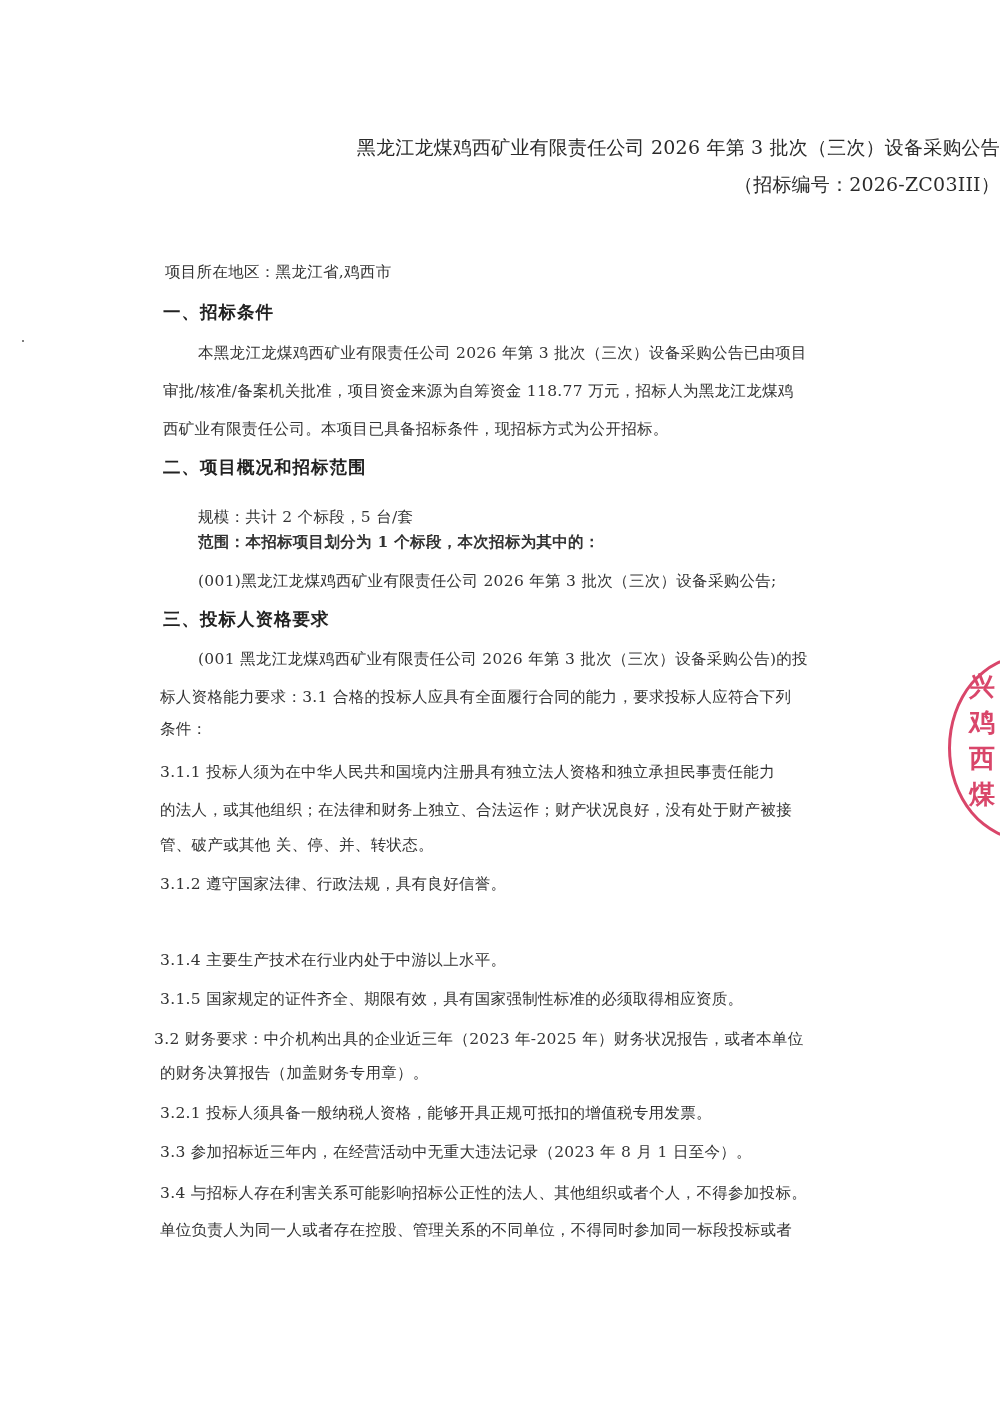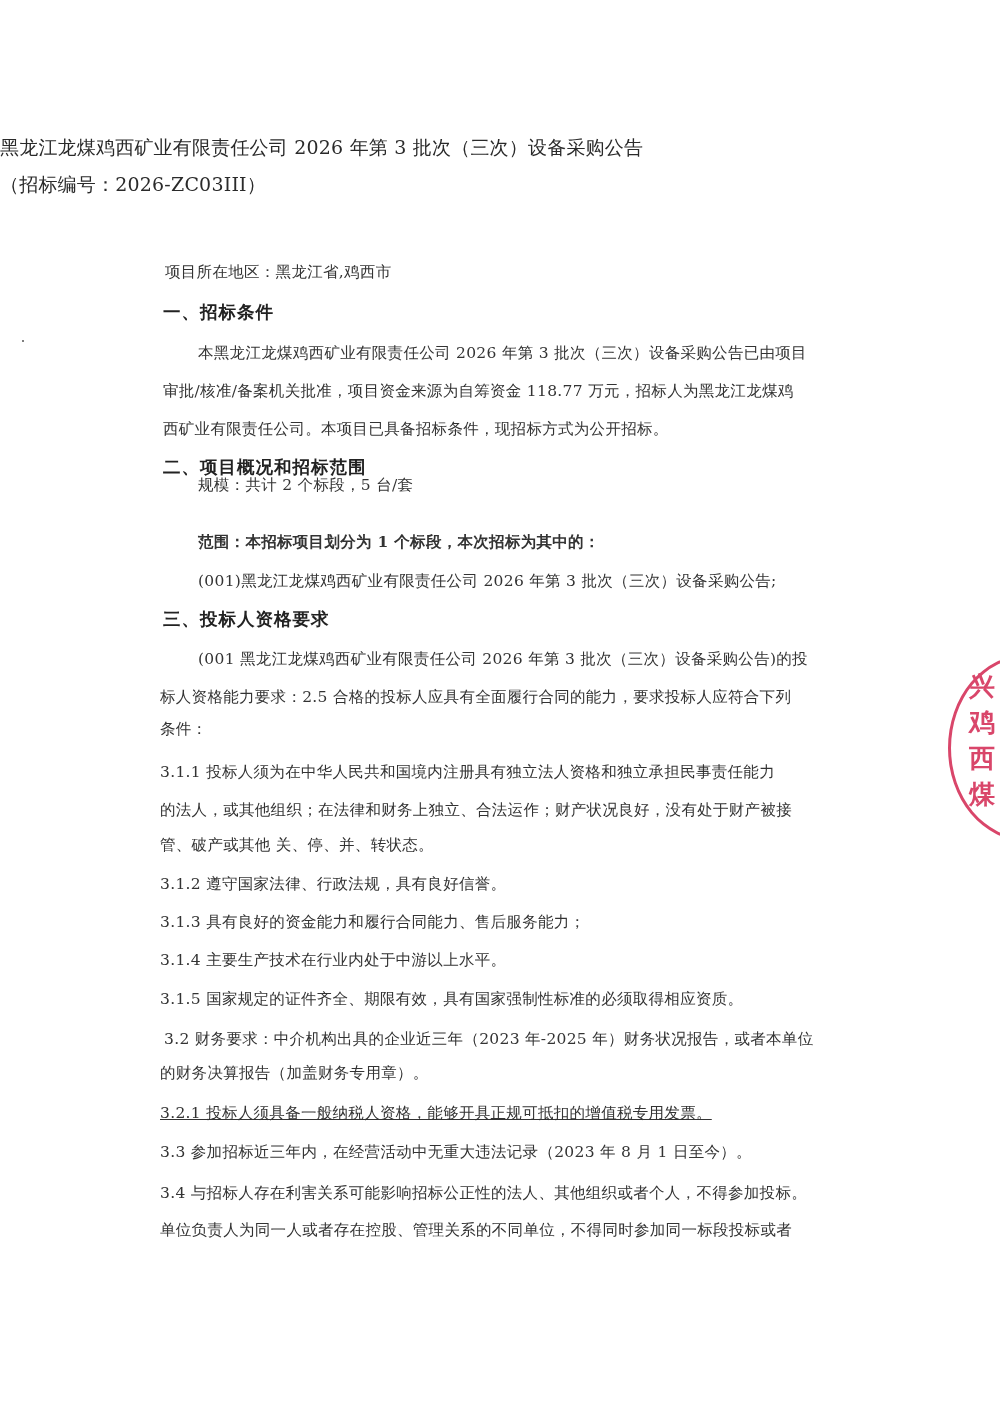--- a/index.html
+++ b/index.html
@@ -2,21 +2,21 @@
 <html><head>
   <meta charset="utf-8">
   <style>
     html, body { margin: 0; padding: 0; }
     body {
       width: 1000px; height: 1426px; background: #ffffff; position: relative; overflow: hidden;
       font-family: "DejaVu Serif", "Liberation Serif", serif; color: #2b2b2b;
     }
     .page { position: absolute; left: 0; top: 0; width: 1000px; height: 1426px; }
     .title {
-      position: absolute; left: 0; width: 1000px; text-align: left;
+      position: absolute; left: 0; width: 1000px; text-align: right;
       font-size: 19px; color: #2a2a2a; letter-spacing: 0.2px; white-space: nowrap;
     }
     .line {
       position: absolute; font-size: 15.5px; color: #333; white-space: nowrap; letter-spacing: 0.3px;
     }
     .heading {
       position: absolute; font-size: 17.5px; font-weight: bold; color: #222;
       font-family: "DejaVu Sans", "Liberation Sans", sans-serif; white-space: nowrap; letter-spacing: 1px;
     }
     .stamp {
@@ -38,38 +38,37 @@
   <div class="title" style="top:172px;">（招标编号：2026-ZC03III）</div>
 
   <div class="line" style="left:165px; top:262px;">项目所在地区：黑龙江省,鸡西市</div>
 
   <div class="heading" style="left:163px; top:300px;">一、招标条件</div>
   <div class="line" style="left:198px; top:343px;">本黑龙江龙煤鸡西矿业有限责任公司 2026 年第 3 批次（三次）设备采购公告已由项目</div>
   <div class="line" style="left:163px; top:381px;">审批/核准/备案机关批准，项目资金来源为自筹资金 118.77 万元，招标人为黑龙江龙煤鸡</div>
   <div class="line" style="left:163px; top:419px;">西矿业有限责任公司。本项目已具备招标条件，现招标方式为公开招标。</div>
 
   <div class="heading" style="left:163px; top:455px;">二、项目概况和招标范围</div>
-  <div class="line" style="left:198px; top:475px;">规模：共计  2  个标段，5  台/套</div>
+  <div class="line" style="left:198px; top:507px;">规模：共计  2  个标段，5  台/套</div>
   <div class="line" style="left:198px; top:532px;font-weight:bold;">范围：本招标项目划分为 1 个标段，本次招标为其中的：</div>
   <div class="line" style="left:198px; top:571px;">(001)黑龙江龙煤鸡西矿业有限责任公司 2026 年第 3 批次（三次）设备采购公告;</div>
 
   <div class="heading" style="left:163px; top:607px;">三、投标人资格要求</div>
   <div class="line" style="left:198px; top:649px;">(001 黑龙江龙煤鸡西矿业有限责任公司 2026 年第 3 批次（三次）设备采购公告)的投</div>
-  <div class="line" style="left:160px; top:687px;">标人资格能力要求：2.5 合格的投标人应具有全面履行合同的能力，要求投标人应符合下列</div>
+  <div class="line" style="left:160px; top:687px;">标人资格能力要求：3.1 合格的投标人应具有全面履行合同的能力，要求投标人应符合下列</div>
   <div class="line" style="left:160px; top:719px;">条件：</div>
   <div class="line" style="left:160px; top:762px;">3.1.1  投标人须为在中华人民共和国境内注册具有独立法人资格和独立承担民事责任能力</div>
   <div class="line" style="left:160px; top:835px;">管、破产或其他  关、停、并、转状态。</div>
   <div class="line" style="left:160px; top:800px;">的法人，或其他组织；在法律和财务上独立、合法运作；财产状况良好，没有处于财产被接</div>
   <div class="line" style="left:160px; top:874px;">3.1.2  遵守国家法律、行政法规，具有良好信誉。</div>
-  <div class="line" style="left:160px; top:912px;">3.1.3  具有良好的资金能力和履行合同能力、售后服务能力；</div>
   <div class="line" style="left:160px; top:950px;">3.1.4  主要生产技术在行业内处于中游以上水平。</div>
   <div class="line" style="left:160px; top:989px;">3.1.5  国家规定的证件齐全、期限有效，具有国家强制性标准的必须取得相应资质。</div>
-  <div class="line" style="left:164px; top:1029px;">3.2 财务要求：中介机构出具的企业近三年（2023 年-2025 年）财务状况报告，或者本单位</div>
+  <div class="line" style="left:154px; top:1029px;">3.2 财务要求：中介机构出具的企业近三年（2023 年-2025 年）财务状况报告，或者本单位</div>
   <div class="line" style="left:160px; top:1063px;">的财务决算报告（加盖财务专用章）。</div>
-  <div class="line" style="left:160px; top:1103px;text-decoration:underline;">3.2.1  投标人须具备一般纳税人资格，能够开具正规可抵扣的增值税专用发票。</div>
+  <div class="line" style="left:160px; top:1103px;">3.2.1  投标人须具备一般纳税人资格，能够开具正规可抵扣的增值税专用发票。</div>
   <div class="line" style="left:160px; top:1142px;">3.3  参加招标近三年内，在经营活动中无重大违法记录（2023  年  8  月  1  日至今）。</div>
   <div class="line" style="left:160px; top:1183px;text-align:right;">3.4 与招标人存在利害关系可能影响招标公正性的法人、其他组织或者个人，不得参加投标。</div>
   <div class="line" style="left:160px; top:1220px;">单位负责人为同一人或者存在控股、管理关系的不同单位，不得同时参加同一标段投标或者</div>
 
   <div class="stamp">
     <div class="stamp-chars">
       <div>兴</div>
       <div>鸡</div>
       <div>西</div>
       <div>煤</div>

